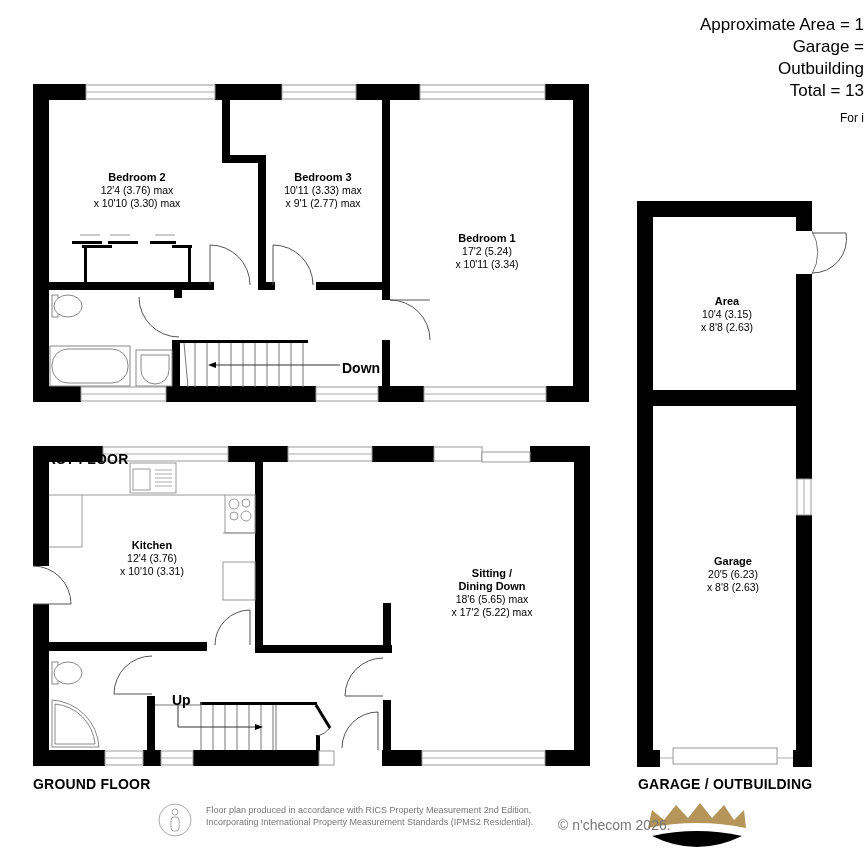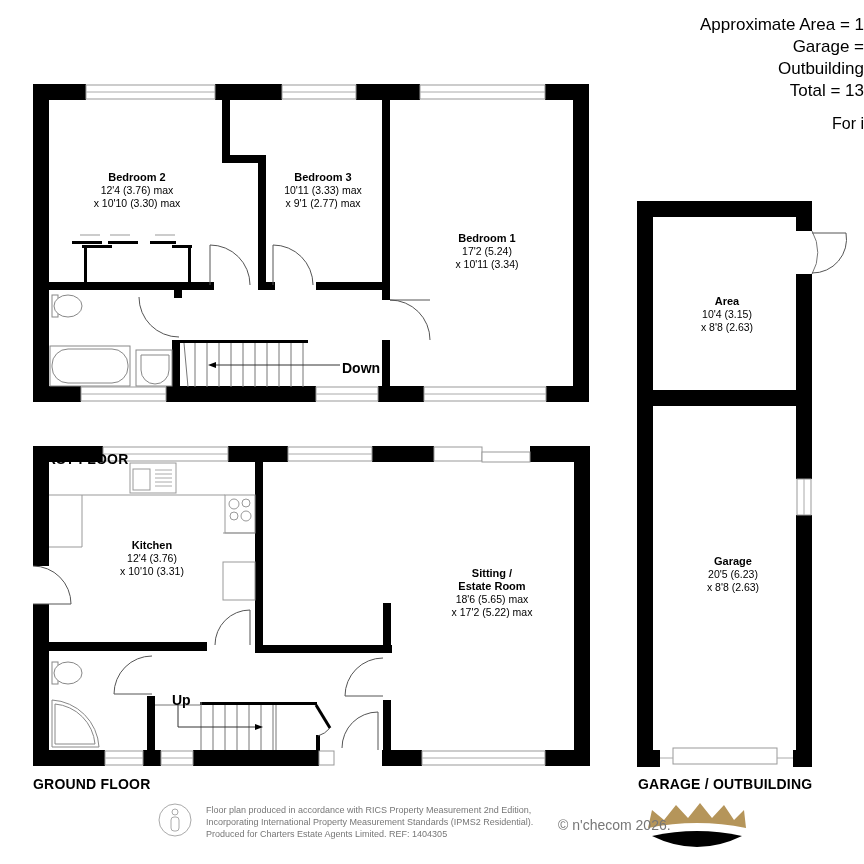--- a/index.html
+++ b/index.html
@@ -1,19 +1,19 @@
 <!DOCTYPE html>
 <html><head>
 <meta charset="utf-8">
 <style>
   html,body{margin:0;padding:0;background:#fff;}
   body{width:864px;height:864px;position:relative;overflow:hidden;font-family:"Liberation Sans",sans-serif;color:#000;}
   svg.plan{position:absolute;left:0;top:0;}
   .area{position:absolute;right:0;top:14px;text-align:right;font-size:17px;line-height:22px;white-space:nowrap;}
-  .area .note{font-size:16px;line-height:16px;margin-top:14px;}
+  .area .note{font-size:12px;line-height:16px;margin-top:8px;}
   .lbl{position:absolute;text-align:center;font-size:10.5px;line-height:13px;white-space:nowrap;transform:translateX(-50%);}
   .lbl b{display:block;font-weight:bold;font-size:11px;}
   .floor{position:absolute;font-weight:bold;font-size:14px;letter-spacing:0.2px;}
   .small{position:absolute;font-size:14px;font-weight:bold;}
   .footer{position:absolute;left:206px;top:804px;font-size:9px;line-height:12px;color:#777;white-space:nowrap;}
   .copy{position:absolute;left:558px;top:817px;font-size:14px;color:#777;text-align:right;}
 </style>
 </head>
 <body>
 
@@ -263,30 +263,29 @@
   <div>20'5 (6.23)</div>
   <div>x 8'8 (2.63)</div>
 </div>
 <div class="lbl" style="left:152px;top:539px;">
   <b>Kitchen</b>
   <div>12'4 (3.76)</div>
   <div>x 10'10 (3.31)</div>
 </div>
 <div class="lbl" style="left:456px;top:567px;margin-left:36px;">
   <b>Sitting /</b>
-  <b>Estate Room</b>
+  <b>Dining Down</b>
   <div>18'6 (5.65) max</div>
   <div>x 17'2 (5.22) max</div>
 </div>
 
 <div class="small" style="left:342px;top:360px;">Down</div>
 <div class="small" style="left:172px;top:692px;">Up</div>
 
 <div class="floor" style="left:33px;top:413px;margin-top:38px;">FIRST FLOOR</div>
 <div class="floor" style="left:33px;top:776px;">GROUND FLOOR</div>
 <div class="floor" style="left:638px;top:776px;">GARAGE / OUTBUILDING</div>
 
 <div class="footer">
   <div>Floor plan produced in accordance with RICS Property Measurement 2nd Edition,</div>
   <div>Incorporating International Property Measurement Standards (IPMS2 Residential).</div>
-  <div>Produced for Charters Estate Agents Limited.   REF: 1404305</div>
 </div>
 <div class="copy">© n'checom 2026.</div>
 
 </body></html>

